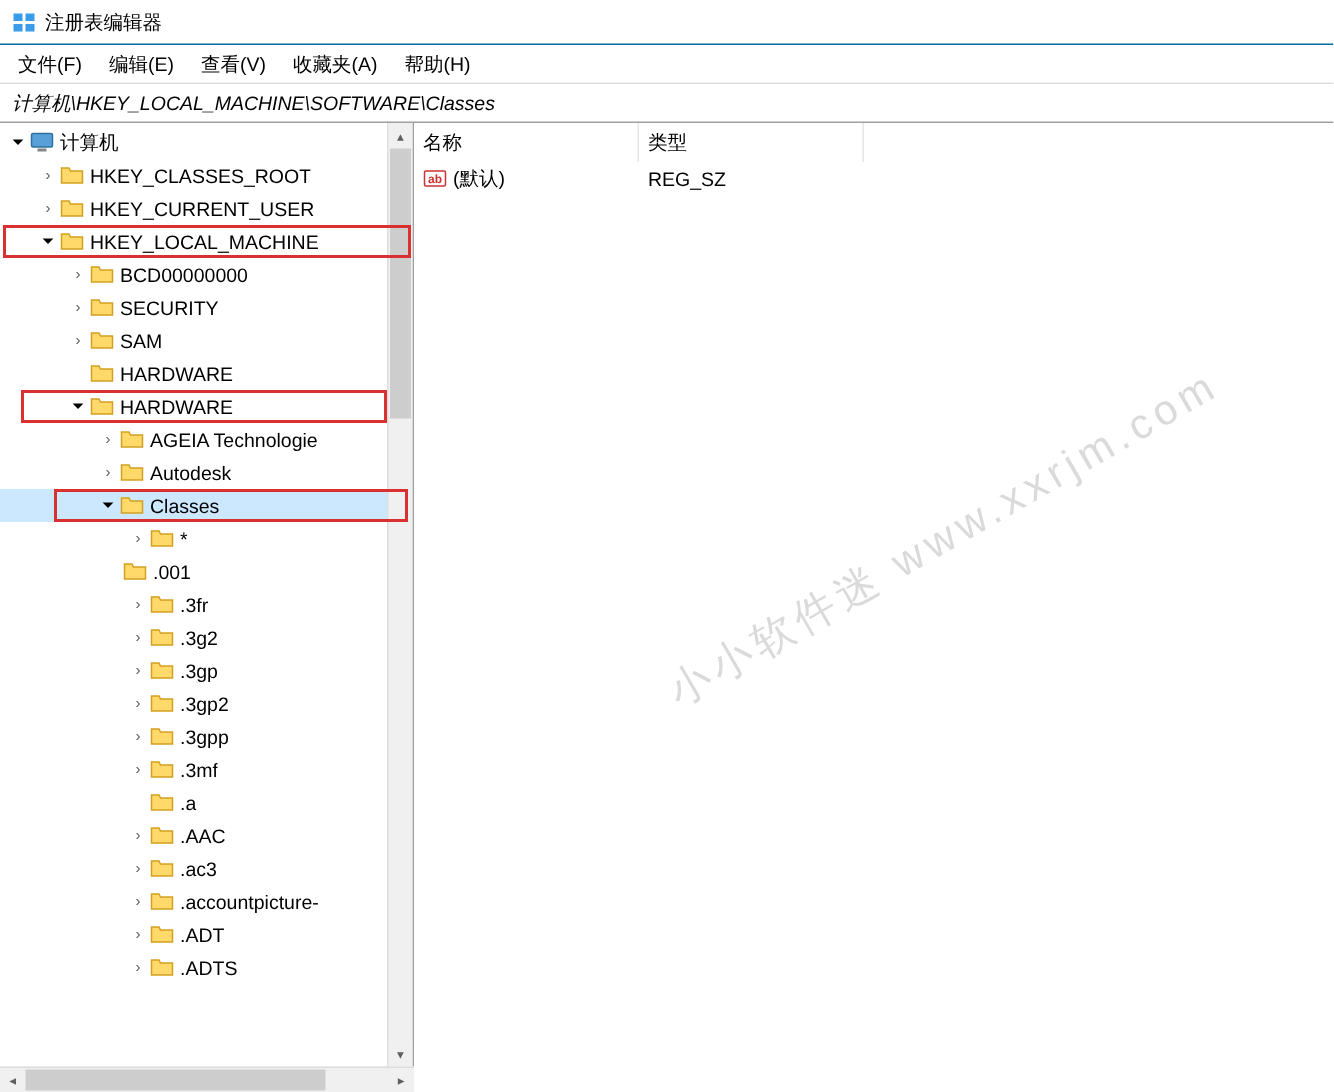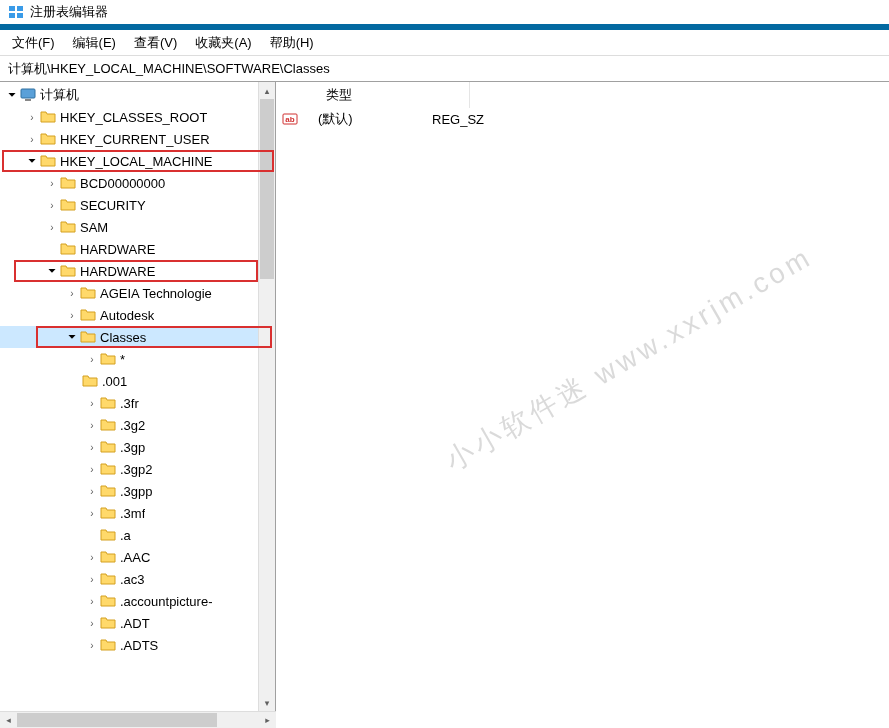--- a/index.html
+++ b/index.html
@@ -11,21 +11,21 @@
       width: 889px;
       height: 728px;
       overflow: hidden;
       position: relative;
     }
     .titlebar {
       height: 30px;
       display: flex;
       align-items: center;
       padding: 0 8px;
-      border-bottom: 6px solid #0369a1;
+      border-bottom: 1px solid #0369a1;
       gap: 6px;
     }
     .app-icon {
       width: 16px;
       height: 16px;
       display: inline-block;
     }
     .titlebar-text { font-size: 13px; }
     .menubar {
       height: 26px;
@@ -40,20 +40,21 @@
       cursor: default;
       font-size: 13px;
     }
     .addressbar {
       height: 26px;
       display: flex;
       align-items: center;
       padding: 0 8px;
       border-bottom: 1px solid #a0a0a0;
       font-size: 13px;
+      font-style: italic;
     }
     .main {
       display: flex;
       height: calc(100% - 30px - 26px - 26px - 17px);
     }
     .tree-panel {
       width: 276px;
       border-right: 1px solid #a0a0a0;
       overflow-y: auto;
       overflow-x: hidden;
@@ -146,38 +147,38 @@
       font-size: 13px;
     }
     .col {
       padding: 0 6px;
       height: 100%;
       display: flex;
       align-items: center;
       border-right: 1px solid #e5e5e5;
     }
     .col-name { width: 150px; }
-    .col-type { width: 150px; margin-left: 44px; }
+    .col-type { width: 150px; }
     .col-data { flex: 1; border-right: none; }
     .details-body { flex: 1; }
     .details-row {
       display: flex;
       height: 22px;
       align-items: center;
       font-size: 13px;
     }
     .val-icon {
       width: 16px; height: 16px;
       display: inline-flex;
       align-items: center;
       justify-content: center;
       margin: 0 4px 0 6px;
       flex-shrink: 0;
     }
-    .cell-name { width: 150px; display: flex; align-items: center; gap: 16px; }
+    .cell-name { width: 150px; display: flex; align-items: center; }
     .cell-type { width: 150px; padding: 0 6px; }
     .cell-data { flex: 1; padding: 0 6px; }
     .bottom-scroll {
       position: absolute;
       bottom: 0; left: 0;
       width: 276px;
       height: 17px;
       background: #f0f0f0;
       border-top: 1px solid #ddd;
       display: flex;
@@ -496,20 +497,21 @@
       <div class="tree-scroll-btn down">▾</div>
     </div>
 
     <div class="highlight-box" style="top:68px; left:2px; width:272px; height:22px"></div>
     <div class="highlight-box" style="top:178px; left:14px; width:244px; height:22px"></div>
     <div class="highlight-box" style="top:244px; left:36px; width:236px; height:22px"></div>
   </div>
 
   <div class="details-panel">
     <div class="details-header">
+      <div class="col col-name">名称</div>
       <div class="col col-type">类型</div>
     </div>
     <div class="details-body">
       <div class="details-row">
         <div class="cell-name">
           <span class="val-icon">
             <svg viewBox="0 0 16 16" width="16" height="16">
                 <rect x="1" y="3" width="14" height="10" rx="1" fill="#fff" stroke="#d03030"></rect>
                 <text x="8" y="11" text-anchor="middle" font-size="8" fill="#d03030" font-weight="bold">ab</text>
               </svg>

